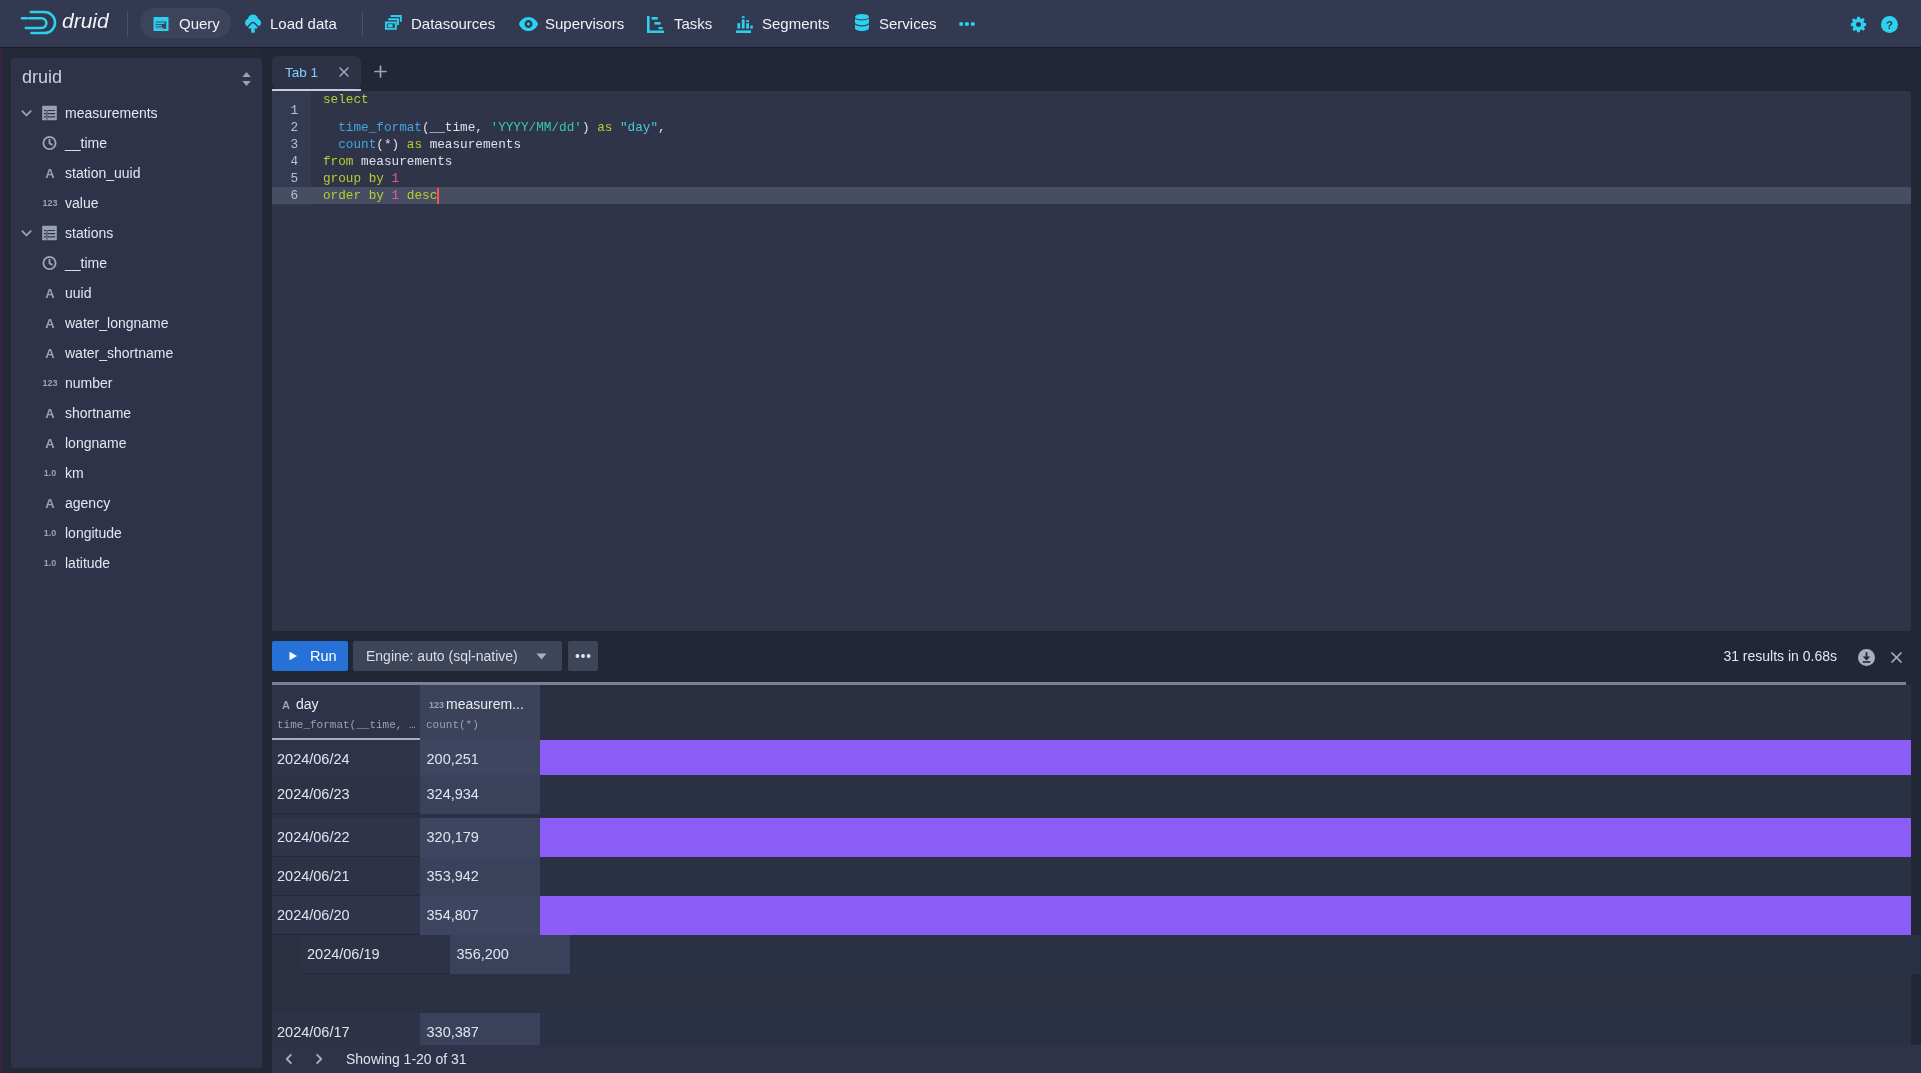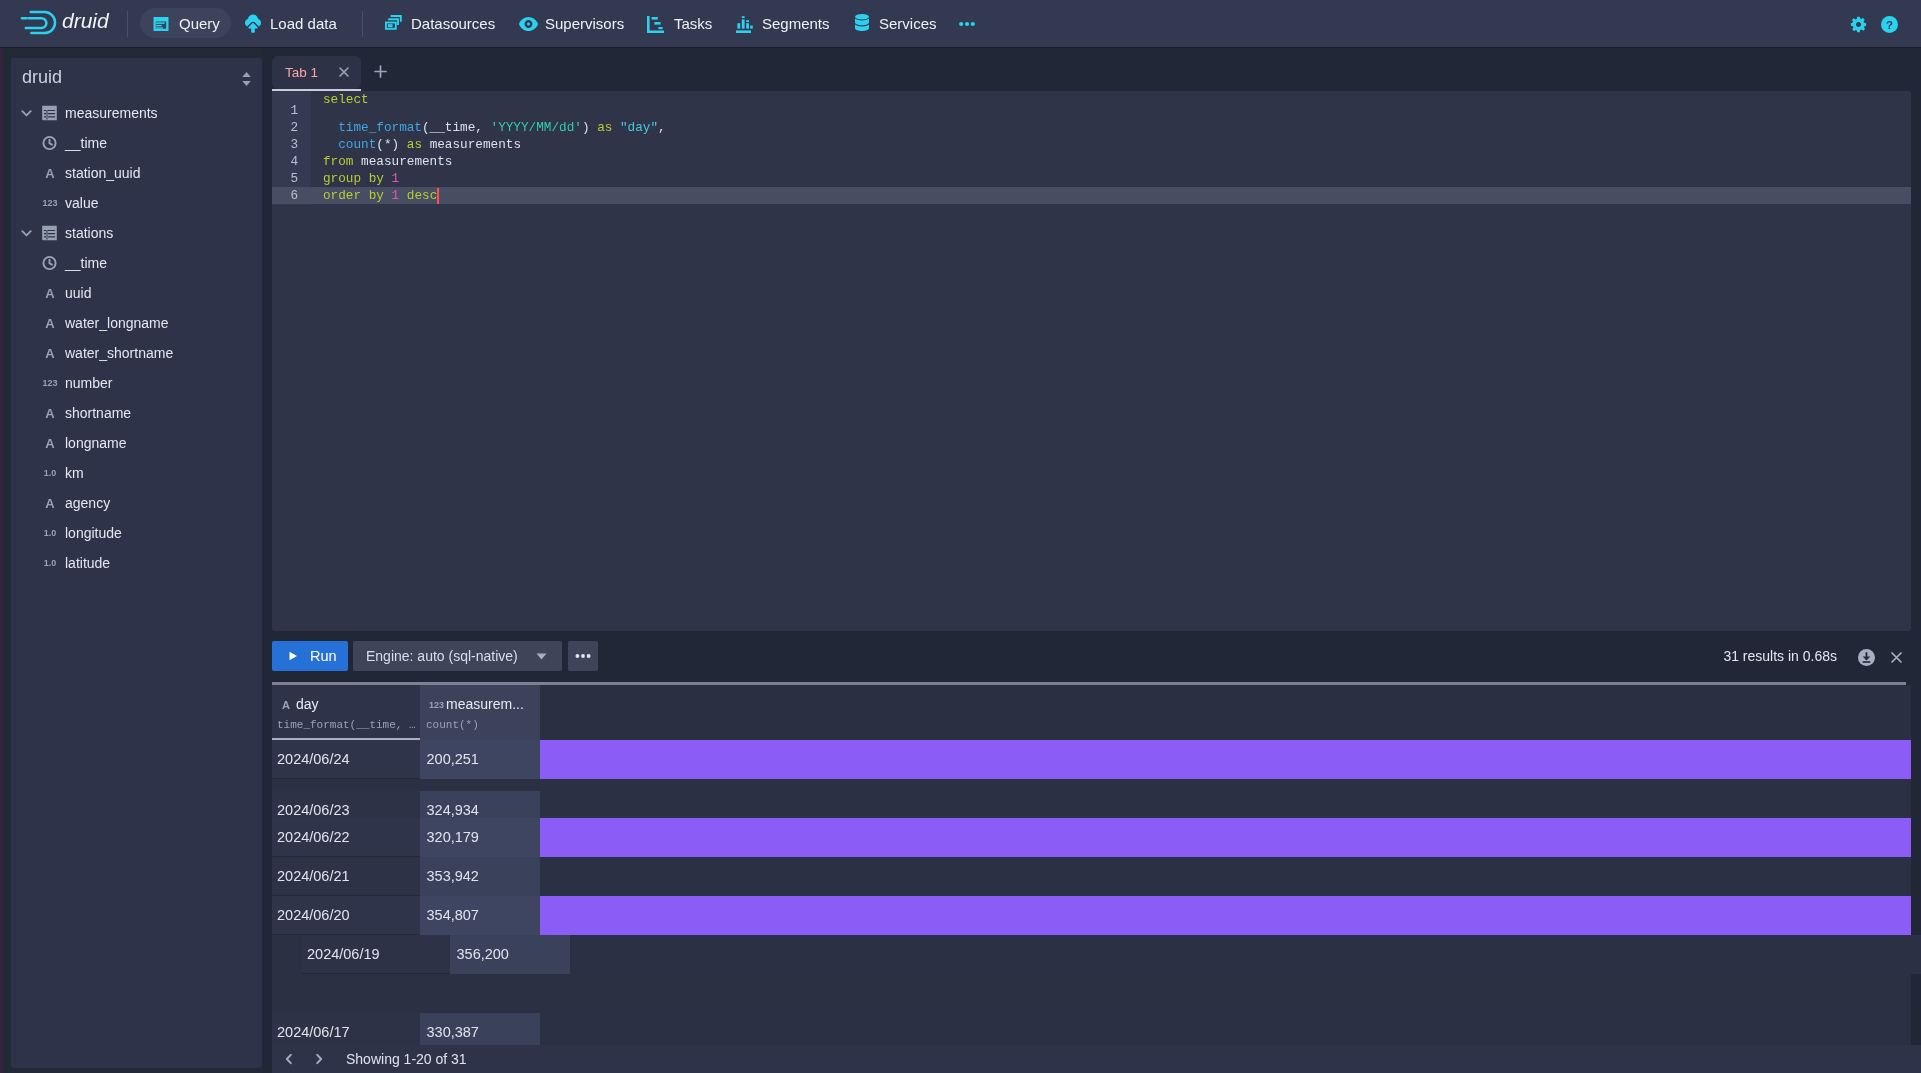--- a/index.html
+++ b/index.html
@@ -16,21 +16,21 @@
   #leftstrip { left:0; top:48px; width:2px; height:1025px; background:#3a2142; }
   #sidebar { left:11px; top:58px; width:251px; height:1010px; background:#2e3349; border-radius:3px; }
   .srow { position:absolute; left:0; width:249px; height:30px; }
   .slabel { position:absolute; left:54px; top:50%; transform:translateY(-50%); font-size:14px; color:#e3e7f1; }
   .sicon { position:absolute; left:30px; top:50%; transform:translateY(-50%); width:17px; height:17px; }
   .schev { position:absolute; left:8px; top:50%; transform:translateY(-50%); width:15px; height:15px; }
   .stxticon { position:absolute; left:30px; top:50%; transform:translateY(-50%); width:18px; text-align:center; font-size:9px; font-weight:bold; color:#9aa1b5; letter-spacing:0px; }
   
   #main { left:262px; top:48px; width:1659px; height:1025px; background:#222738; }
   
-  #tab1 { left:10px; top:8px; width:89px; height:33px; background:#2d3246; color:#fca5a5;border-radius:6px; }
+  #tab1 { left:10px; top:8px; width:89px; height:33px; background:#2d3246; color:#7dd3fc;border-radius:6px; }
   #tabline { left:10px; top:40.5px; width:89px; height:2.5px; background:#c9cdda; }
   
   #editor { left:10px; top:43px; width:1639px; height:540px; background:#2f3449; border-radius:0 3px 3px 3px; }
   #gutter { left:0; top:0; width:39px; height:113.5px; background:#343a52; }
   .lnum { position:absolute; left:0; width:26px; text-align:right; height:17px; line-height:17px; font-family:"Liberation Mono", monospace; font-size:12.7px; color:#bac0cf; }
   .cline { position:absolute; left:51px; height:17px; line-height:17px; font-family:"Liberation Mono", monospace; font-size:12.7px; color:#dde1ea; white-space:pre; }
   .kw { color:#b9cc32; } .fn { color:#3fa8e0; } .s1 { color:#35c9b8; } .s2 { color:#44cbdd; } .num { color:#e855b0; }
   #hlline { left:0; top:96px; width:1639px; height:17px; background:#474d63; }
   #cursor { left:165px; top:96.5px; width:2px; height:16px; background:#ff5050; }
   
@@ -294,21 +294,21 @@
       <div style="position:absolute; left:26px; top:11px; font-size:14px; color:#e8ebf3;">measurem...</div>
       <div class="mono" style="position:absolute; left:6px; top:34px; font-size:11px; color:#9aa1b6;">count(*)</div>
     </div>
     <div class="row rodd" style="top:55px;">
         <div class="c1 c1odd"></div>
         <div class="rline"></div>
         <div class="c2 c2odd"></div>
         <div class="dcell">2024/06/24</div>
         <div class="ncell">200,251</div>
       </div>
-    <div class="row reven" style="top:106px;">
+    <div class="row reven" style="top:90px;">
         <div class="c1 c1even"></div>
         <div class="rline"></div>
         <div class="c2 c2even"></div>
         <div class="dcell">2024/06/23</div>
         <div class="ncell">324,934</div>
       </div>
     <div class="row rodd" style="top:133px;">
         <div class="c1 c1odd"></div>
         <div class="rline"></div>
         <div class="c2 c2odd"></div>

